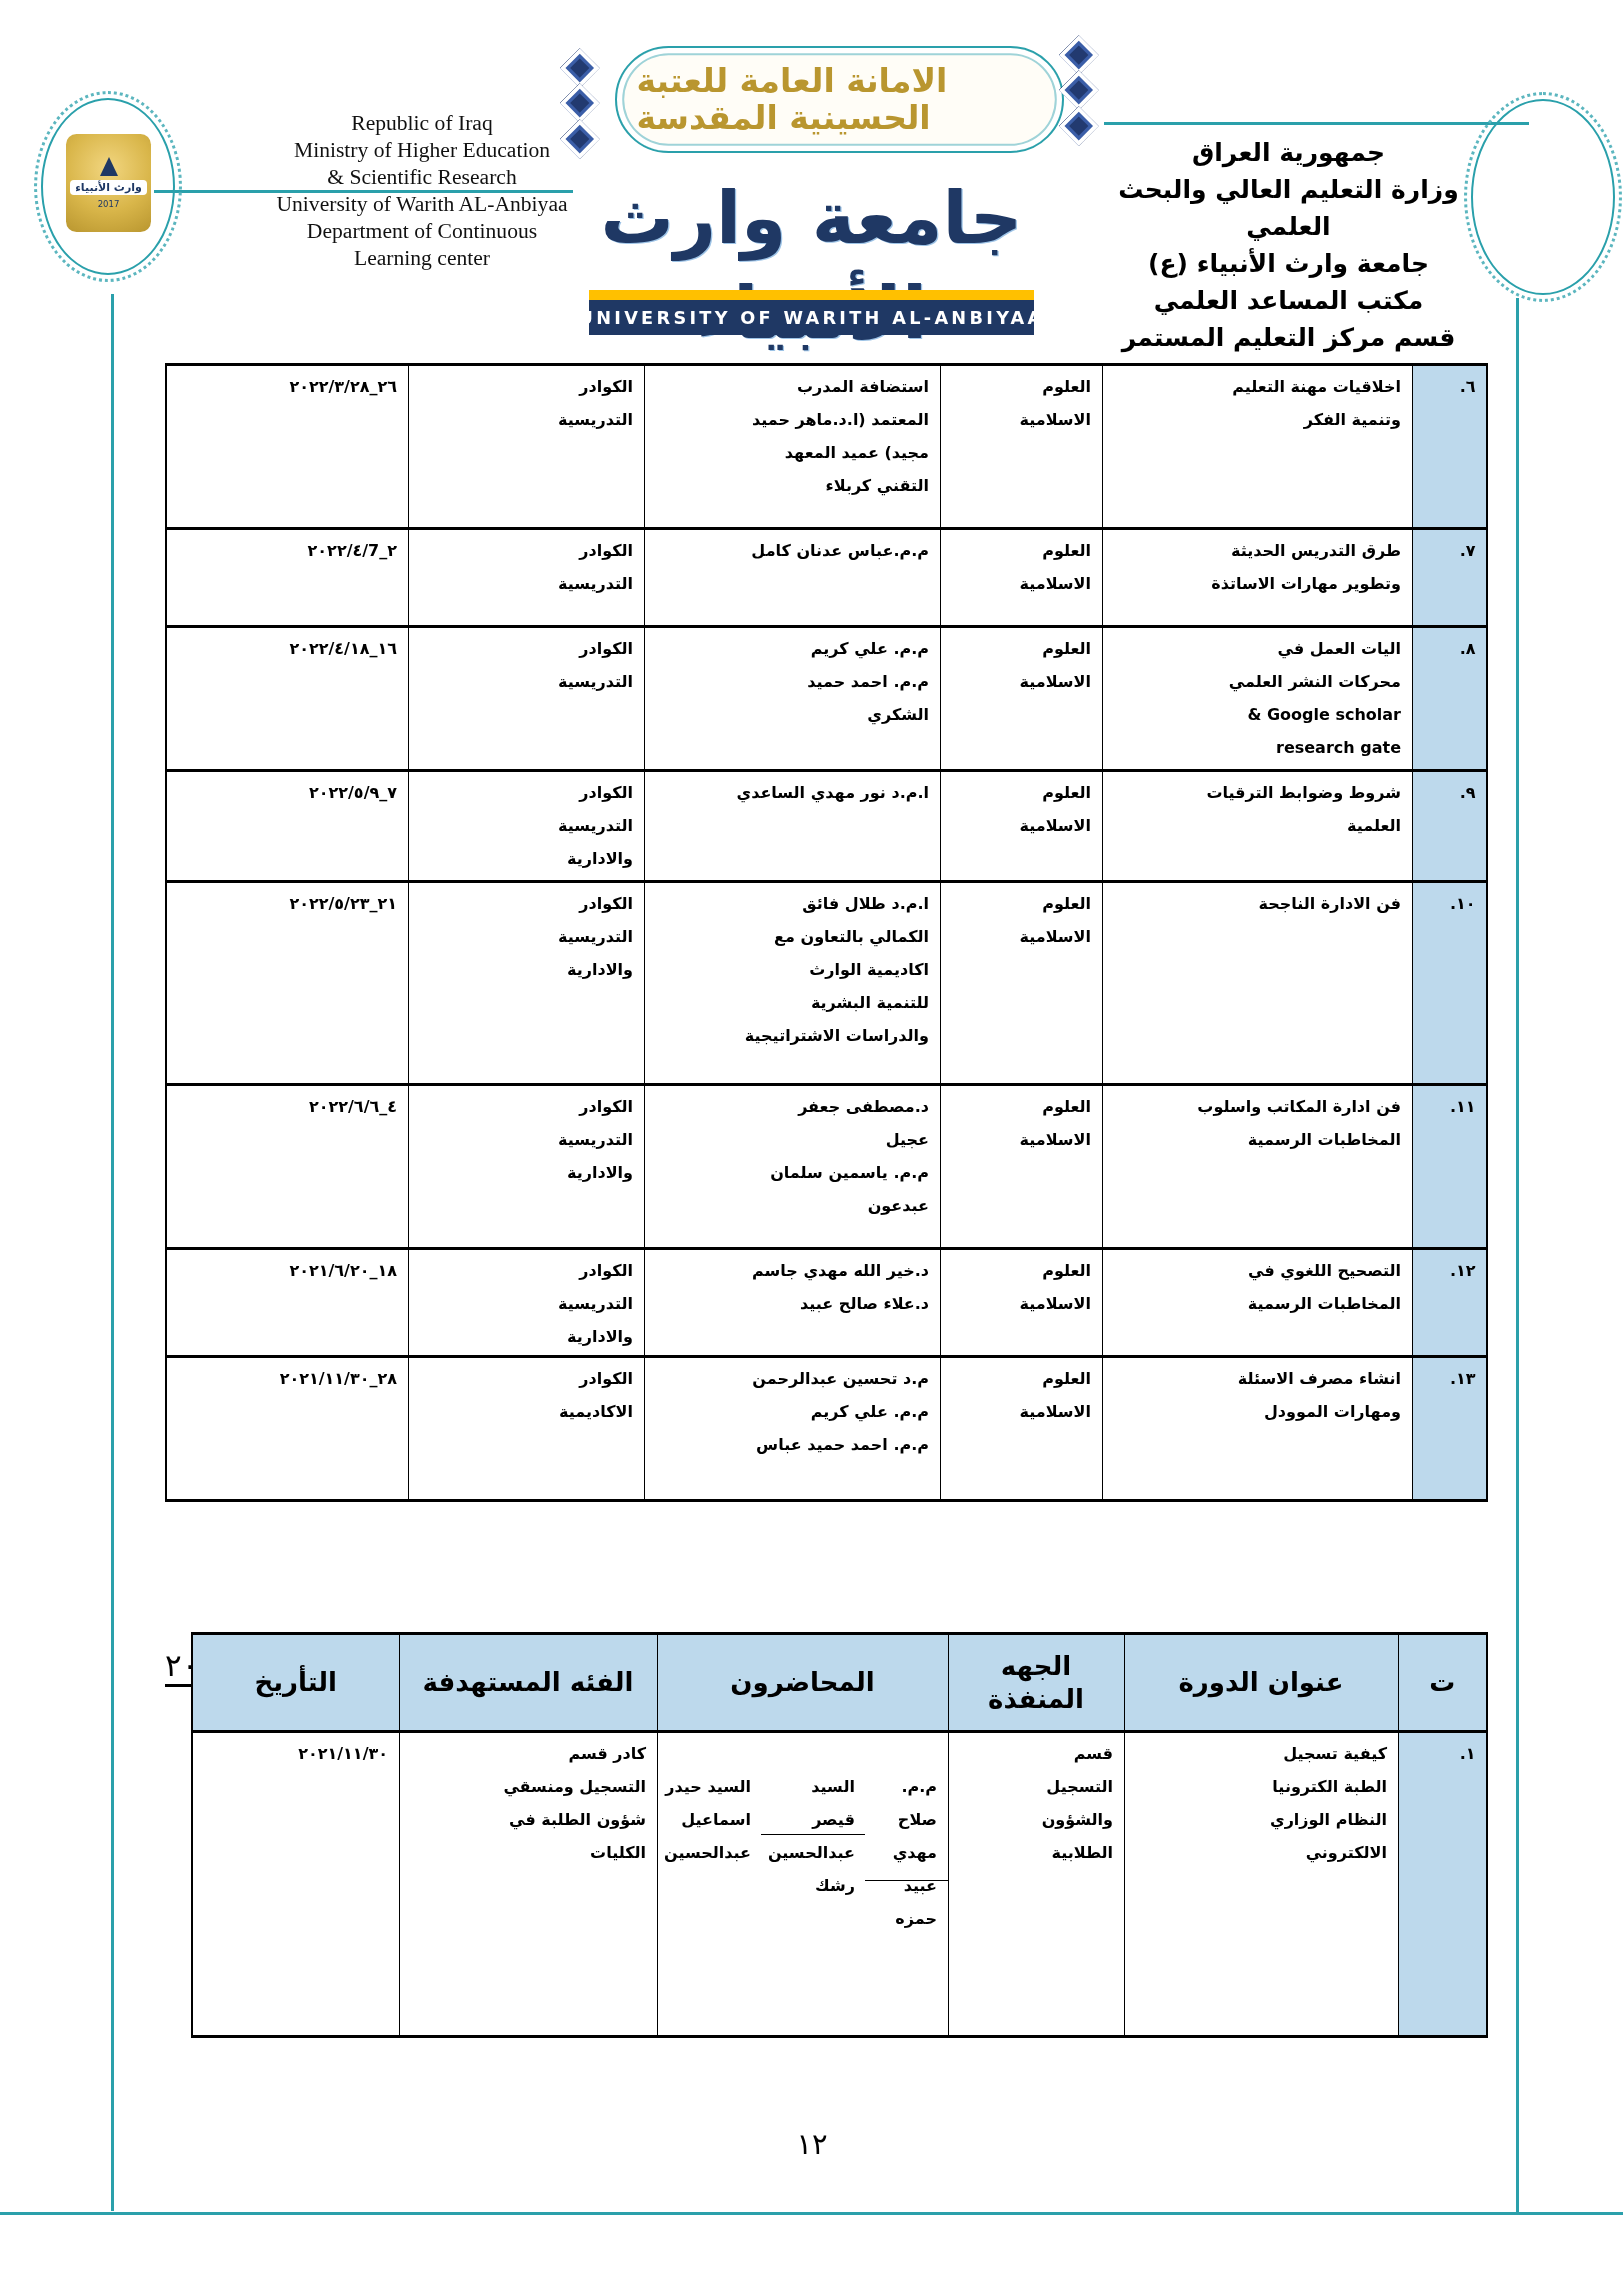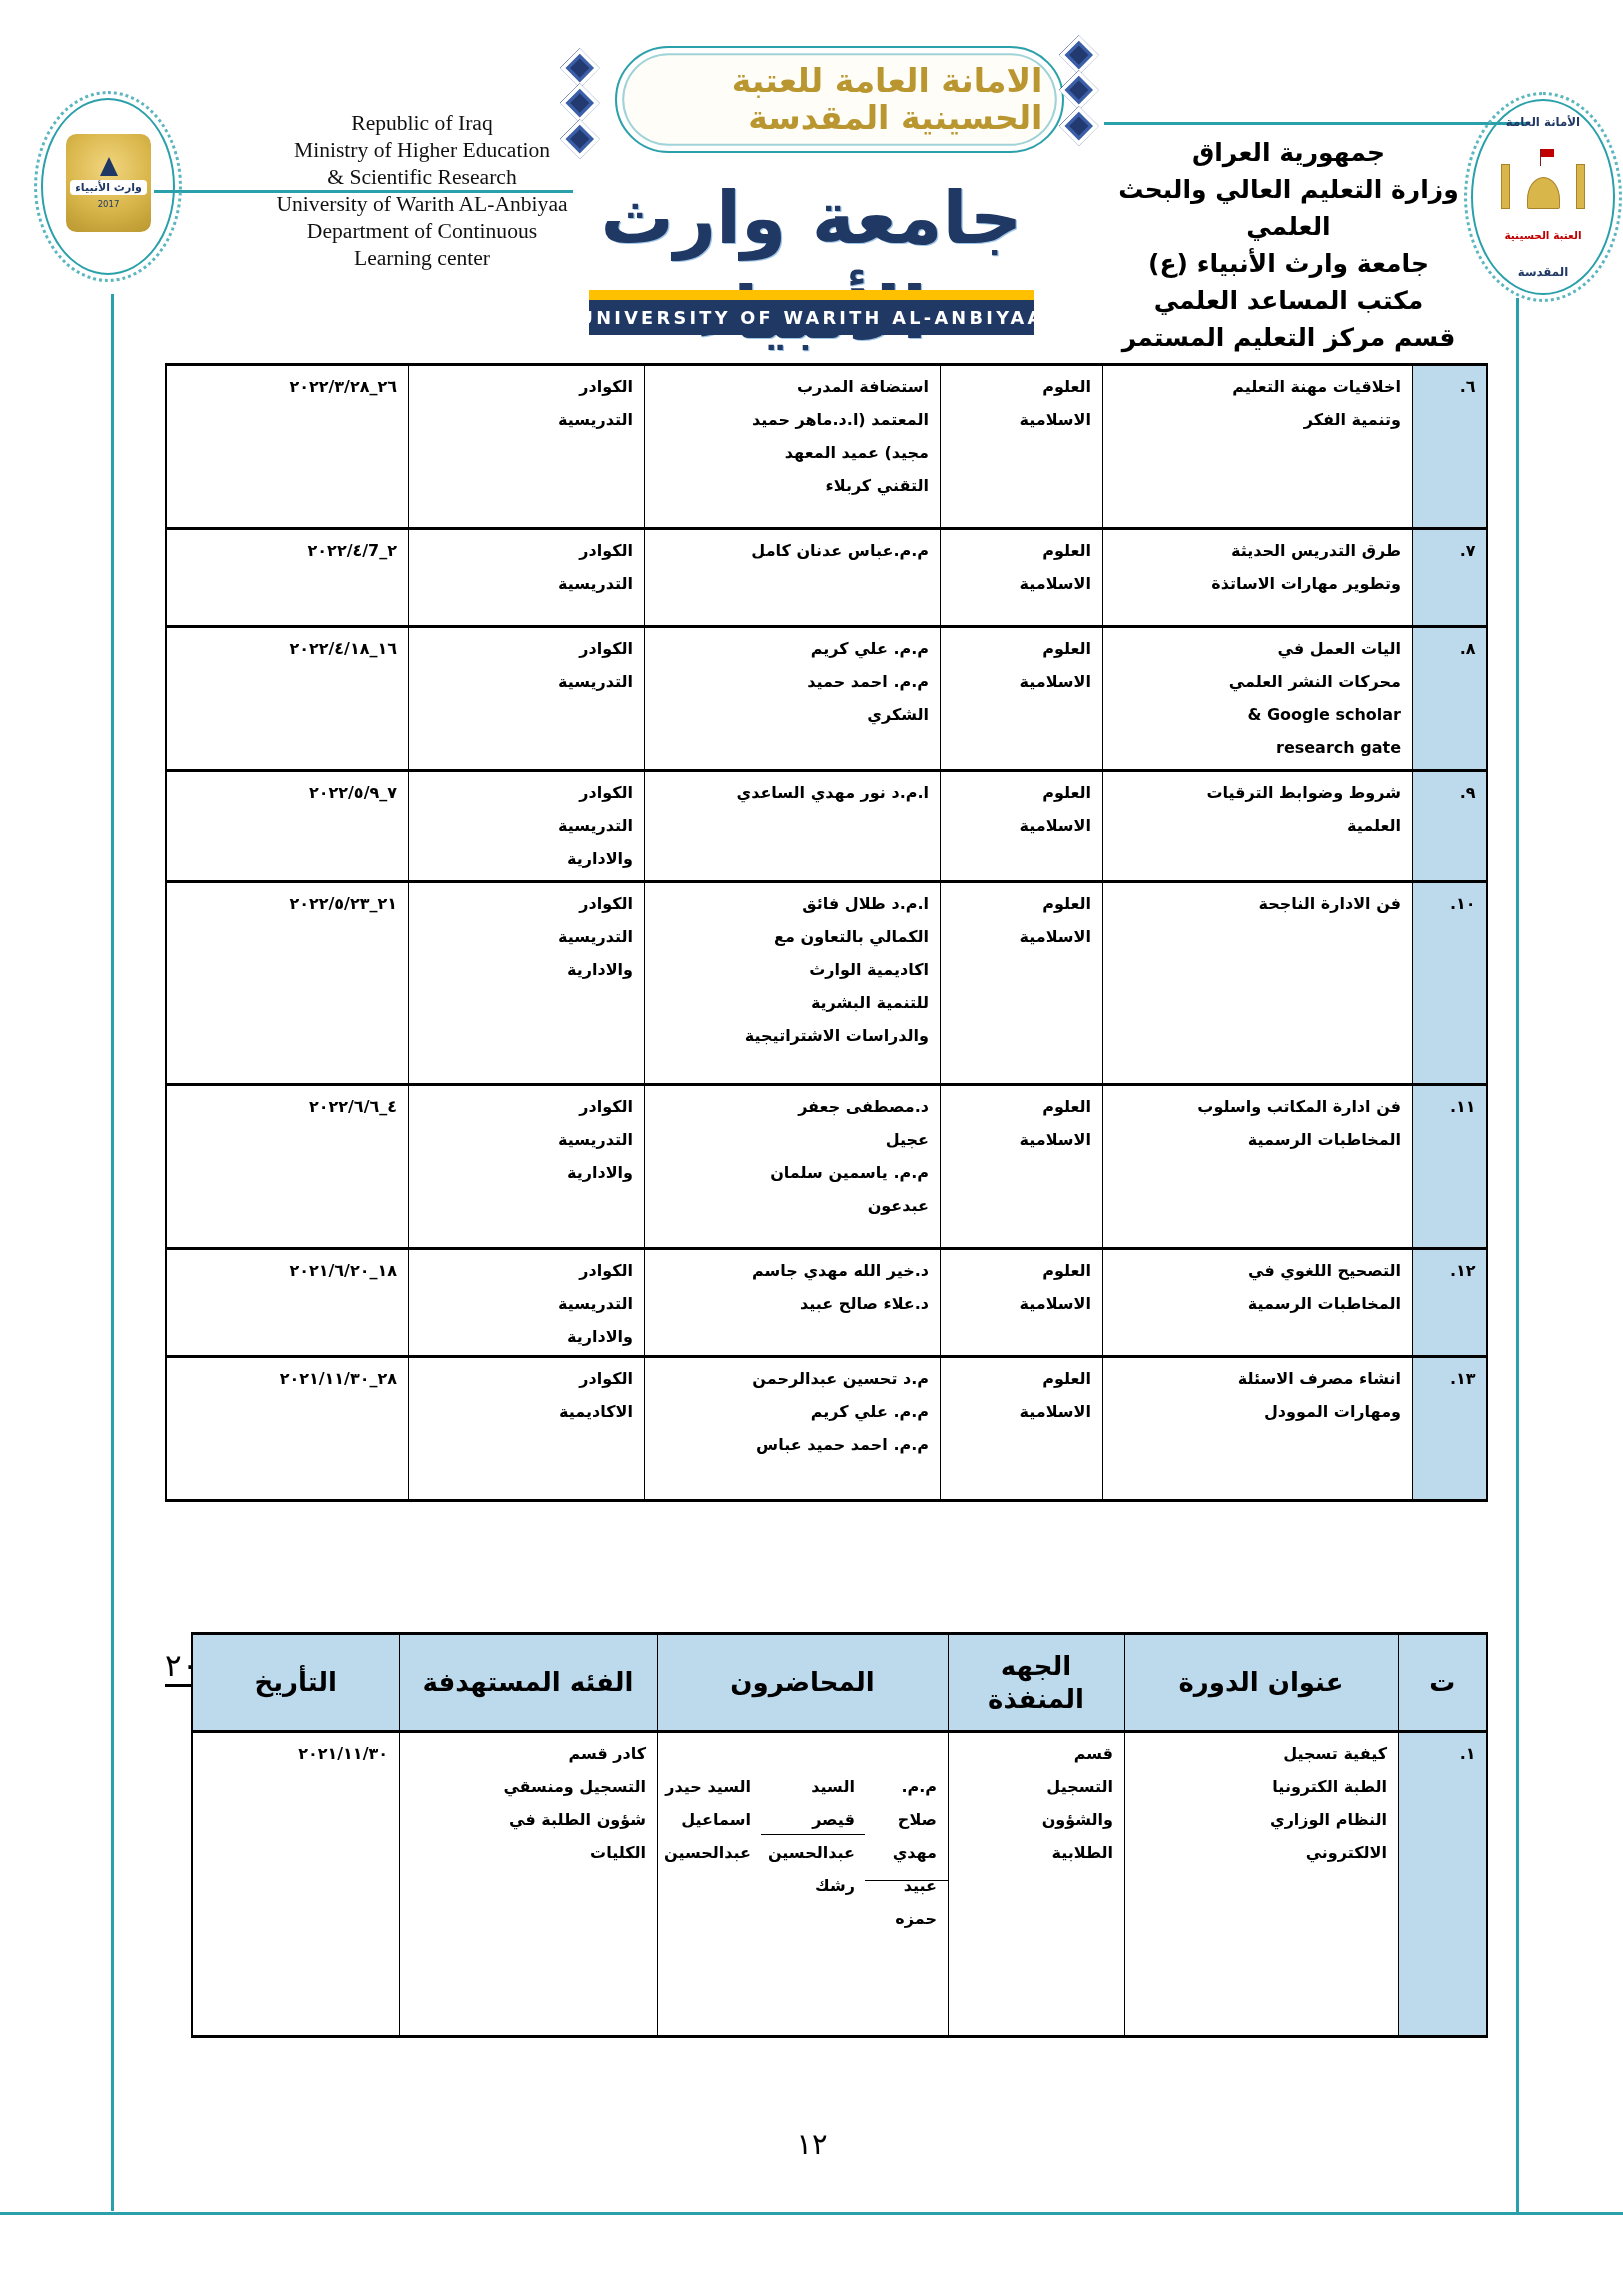--- a/index.html
+++ b/index.html
@@ -18,21 +18,21 @@
   .hline-right{left:1104px;top:122px;width:425px;height:2.6px;}
   .bottomline{left:0;top:2212px;width:1624px;height:3.3px;}
 
   
   .banner{
     left:615px;top:46px;width:445px;height:103px;border:2.6px solid #2aa0ab;
     border-radius:59px;display:flex;align-items:center;justify-content:center;
     box-shadow:inset 0 0 0 5.2px #fff, inset 0 0 0 7.2px #9fd3d8;background:#fffdf7;
   }
   .banner-text{
-    font-size:33px;font-weight:700;color:#b9962f;direction:rtl;text-align:right;
+    font-size:33px;font-weight:700;color:#b9962f;direction:rtl;text-align:left;
     line-height:1.1;padding:0 19.6px;
   }
 
   
   .knot{display:flex;flex-direction:column;align-items:center;gap:7.9px;}
   .knot .d{
     width:27.5px;height:27.5px;background:#223a70;transform:rotate(45deg);
     box-shadow:inset 0 0 0 3.9px #ffffff, inset 0 0 0 7.2px #3b5ea8;
   }
   .knot-left{left:566px;top:54px;}
@@ -166,31 +166,20 @@
 <div class="abs uni-band">UNIVERSITY OF WARITH AL-ANBIYAA</div>
 
 <div class="abs ar-block pre">جمهورية العراق
 وزارة التعليم العالي والبحث العلمي
 جامعة وارث الأنبياء (ع)
 مكتب المساعد العلمي
 قسم مركز التعليم المستمر</div>
 
 <div class="abs seal seal-right">
   <div class="seal-ring"></div>
-  <div class="inner">
-    <div class="t-top">الأمانة العامة</div>
-    <div class="shrine">
-      <div class="minaret m-l"></div>
-      <div class="flag"></div>
-      <div class="dome"></div>
-      <div class="minaret m-r"></div>
-    </div>
-    <div class="t-red">العتبة الحسينية</div>
-    <div class="t-bot">المقدسة</div>
-  </div>
 </div>
 
 <table class="abs dtable t1" dir="rtl">
   <colgroup>
     <col style="width:75px">
       <col style="width:310px">
       <col style="width:162px">
     <col style="width:296px">
       <col style="width:236px">
       <col style="width:242px">

